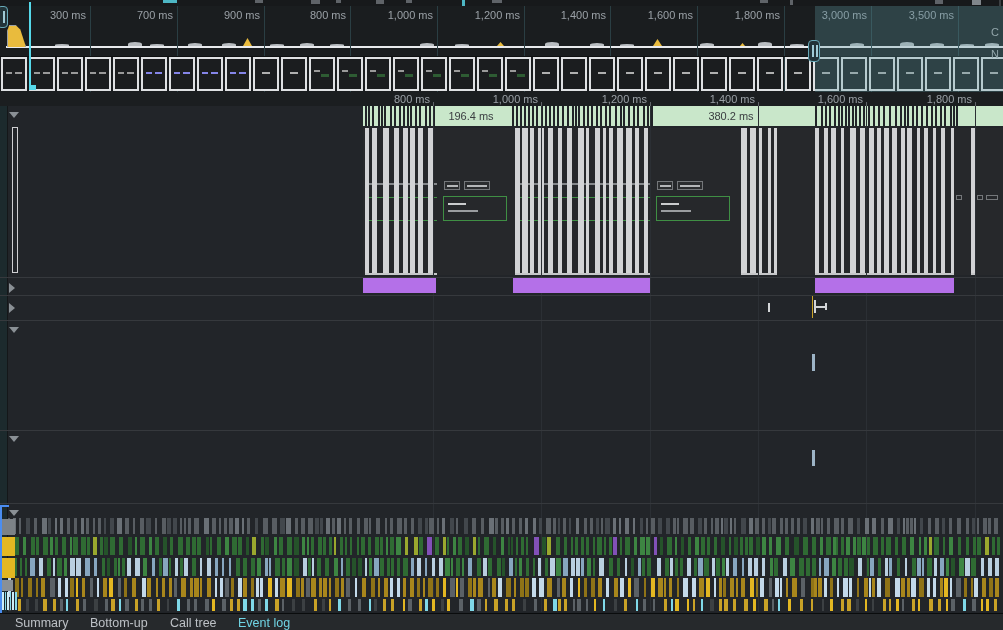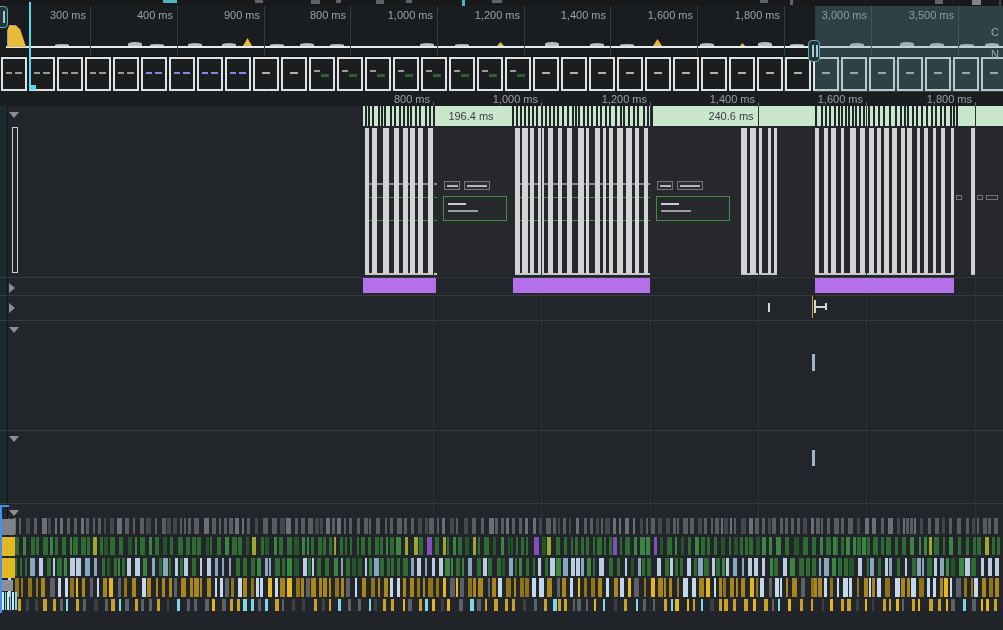--- a/index.html
+++ b/index.html
@@ -41,21 +41,21 @@
       <div style="position: absolute; left: 999px; top: 0px; width: 2px; height: 6px; background: rgb(60, 64, 67);"></div>
     </div>
 
   <div id="minimap">
     <div class="mm-base"></div>
     <div class="cn" style="top:20px">C</div>
     <div class="cn" style="top:42px">N</div>
   <div style="position: absolute; left: 90px; top: 0px; bottom: 0px; width: 1px; background: rgb(42, 62, 67);"></div>
       <div style="position: absolute; left: 90px; top: 3px; font-size: 11px; color: rgb(154, 160, 166); transform: translateX(-100%); padding-right: 4px; white-space: nowrap;">300 ms</div>
       <div style="position: absolute; left: 177px; top: 0px; bottom: 0px; width: 1px; background: rgb(42, 62, 67);"></div>
-      <div style="position: absolute; left: 177px; top: 3px; font-size: 11px; color: rgb(154, 160, 166); transform: translateX(-100%); padding-right: 4px; white-space: nowrap;">400 ms</div>
+      <div style="position: absolute; left: 177px; top: 3px; font-size: 11px; color: rgb(154, 160, 166); transform: translateX(-100%); padding-right: 4px; white-space: nowrap;">700 ms</div>
       <div style="position: absolute; left: 264px; top: 0px; bottom: 0px; width: 1px; background: rgb(42, 62, 67);"></div>
       <div style="position: absolute; left: 264px; top: 3px; font-size: 11px; color: rgb(154, 160, 166); transform: translateX(-100%); padding-right: 4px; white-space: nowrap;">900 ms</div>
       <div style="position: absolute; left: 350px; top: 0px; bottom: 0px; width: 1px; background: rgb(42, 62, 67);"></div>
       <div style="position: absolute; left: 350px; top: 3px; font-size: 11px; color: rgb(154, 160, 166); transform: translateX(-100%); padding-right: 4px; white-space: nowrap;">800 ms</div>
       <div style="position: absolute; left: 437px; top: 0px; bottom: 0px; width: 1px; background: rgb(42, 62, 67);"></div>
       <div style="position: absolute; left: 437px; top: 3px; font-size: 11px; color: rgb(154, 160, 166); transform: translateX(-100%); padding-right: 4px; white-space: nowrap;">1,000 ms</div>
       <div style="position: absolute; left: 524px; top: 0px; bottom: 0px; width: 1px; background: rgb(42, 62, 67);"></div>
       <div style="position: absolute; left: 524px; top: 3px; font-size: 11px; color: rgb(154, 160, 166); transform: translateX(-100%); padding-right: 4px; white-space: nowrap;">1,200 ms</div>
       <div style="position: absolute; left: 610px; top: 0px; bottom: 0px; width: 1px; background: rgb(42, 62, 67);"></div>
       <div style="position: absolute; left: 610px; top: 3px; font-size: 11px; color: rgb(154, 160, 166); transform: translateX(-100%); padding-right: 4px; white-space: nowrap;">1,400 ms</div>
@@ -326,21 +326,21 @@
         <div style="position: absolute; left: 558px; top: 0px; height: 20px; width: 2px; background: rgb(33, 36, 40);"></div>
         <div style="position: absolute; left: 563px; top: 0px; height: 20px; width: 2px; background: rgb(33, 36, 40);"></div>
         <div style="position: absolute; left: 568px; top: 0px; height: 20px; width: 2px; background: rgb(33, 36, 40);"></div>
         <div style="position: absolute; left: 572px; top: 0px; height: 20px; width: 2px; background: rgb(33, 36, 40);"></div>
         <div style="position: absolute; left: 577px; top: 0px; height: 20px; width: 2px; background: rgb(33, 36, 40);"></div>
         <div style="position: absolute; left: 581px; top: 0px; height: 20px; width: 2px; background: rgb(33, 36, 40);"></div>
         <div style="position: absolute; left: 587px; top: 0px; height: 20px; width: 2px; background: rgb(33, 36, 40);"></div>
         <div style="position: absolute; left: 590px; top: 0px; height: 20px; width: 2px; background: rgb(33, 36, 40);"></div>
         <div style="position: absolute; left: 593px; top: 0px; height: 20px; width: 2px; background: rgb(33, 36, 40);"></div>
         <div style="position: absolute; left: 108px; top: 0px; height: 20px; line-height: 20px; font-size: 11px; color: rgb(58, 61, 64); transform: translateX(-50%); white-space: nowrap;">196.4 ms</div>
-        <div style="position: absolute; left: 368px; top: 0px; height: 20px; line-height: 20px; font-size: 11px; color: rgb(58, 61, 64); transform: translateX(-50%); white-space: nowrap;">240.6 ms</div>
+        <div style="position: absolute; left: 368px; top: 0px; height: 20px; line-height: 20px; font-size: 11px; color: rgb(58, 61, 64); transform: translateX(-50%); white-space: nowrap;">380.2 ms</div>
       </div>
     <div id="band">
         <div style="position: absolute; left: 2px; width: 72px; top: 55px; height: 2px; background: rgb(133, 136, 139);"></div>
         <div style="position: absolute; left: 2px; width: 72px; top: 69px; height: 1px; background: rgb(63, 143, 68);"></div>
         <div style="position: absolute; left: 2px; width: 72px; top: 92px; height: 1px; background: rgb(63, 143, 68);"></div>
         <div style="position: absolute; left: 152px; width: 135px; top: 55px; height: 2px; background: rgb(133, 136, 139);"></div>
         <div style="position: absolute; left: 152px; width: 135px; top: 69px; height: 1px; background: rgb(63, 143, 68);"></div>
         <div style="position: absolute; left: 152px; width: 135px; top: 92px; height: 1px; background: rgb(63, 143, 68);"></div>
         <div style="position: absolute; left: 2px; top: 0px; height: 147px; width: 4px; background: rgb(210, 211, 213);"></div>
         <div style="position: absolute; left: 9px; top: 0px; height: 147px; width: 5px; background: rgb(210, 211, 213);"></div>
@@ -1189,13 +1189,19 @@
       <div style="position: absolute; left: 4.6px; top: 486px; width: 1.6px; height: 18px; background: rgb(134, 217, 233);"></div>
       <div style="position: absolute; left: 7.2px; top: 486px; width: 1.6px; height: 18px; background: rgb(205, 238, 246);"></div>
       <div style="position: absolute; left: 9.8px; top: 486px; width: 1.6px; height: 18px; background: rgb(134, 217, 233);"></div>
       <div style="position: absolute; left: 12.4px; top: 486px; width: 1.6px; height: 18px; background: rgb(205, 238, 246);"></div>
       <div style="position: absolute; left: 15px; top: 486px; width: 1.6px; height: 18px; background: rgb(134, 217, 233);"></div>
       <div style="position: absolute; left: 0px; top: 399px; width: 2px; height: 108px; background: rgb(74, 141, 240); z-index: 3;"></div>
       <div style="position: absolute; left: 0px; top: 399px; width: 9px; height: 2px; background: rgb(74, 141, 240); z-index: 3;"></div>
     </div>
 
 
+  <div id="tabbar">
+      <div style="position: absolute; left: 15px; top: 2px; font-size: 12.5px; white-space: nowrap; color: rgb(189, 193, 198);">Summary</div>
+      <div style="position: absolute; left: 90px; top: 2px; font-size: 12.5px; white-space: nowrap; color: rgb(189, 193, 198);">Bottom-up</div>
+      <div style="position: absolute; left: 170px; top: 2px; font-size: 12.5px; white-space: nowrap; color: rgb(189, 193, 198);">Call tree</div>
+      <div style="position: absolute; left: 238px; top: 2px; font-size: 12.5px; white-space: nowrap; color: rgb(112, 212, 228);">Event log</div>
+    </div>
 </div>
 
 </body></html>

